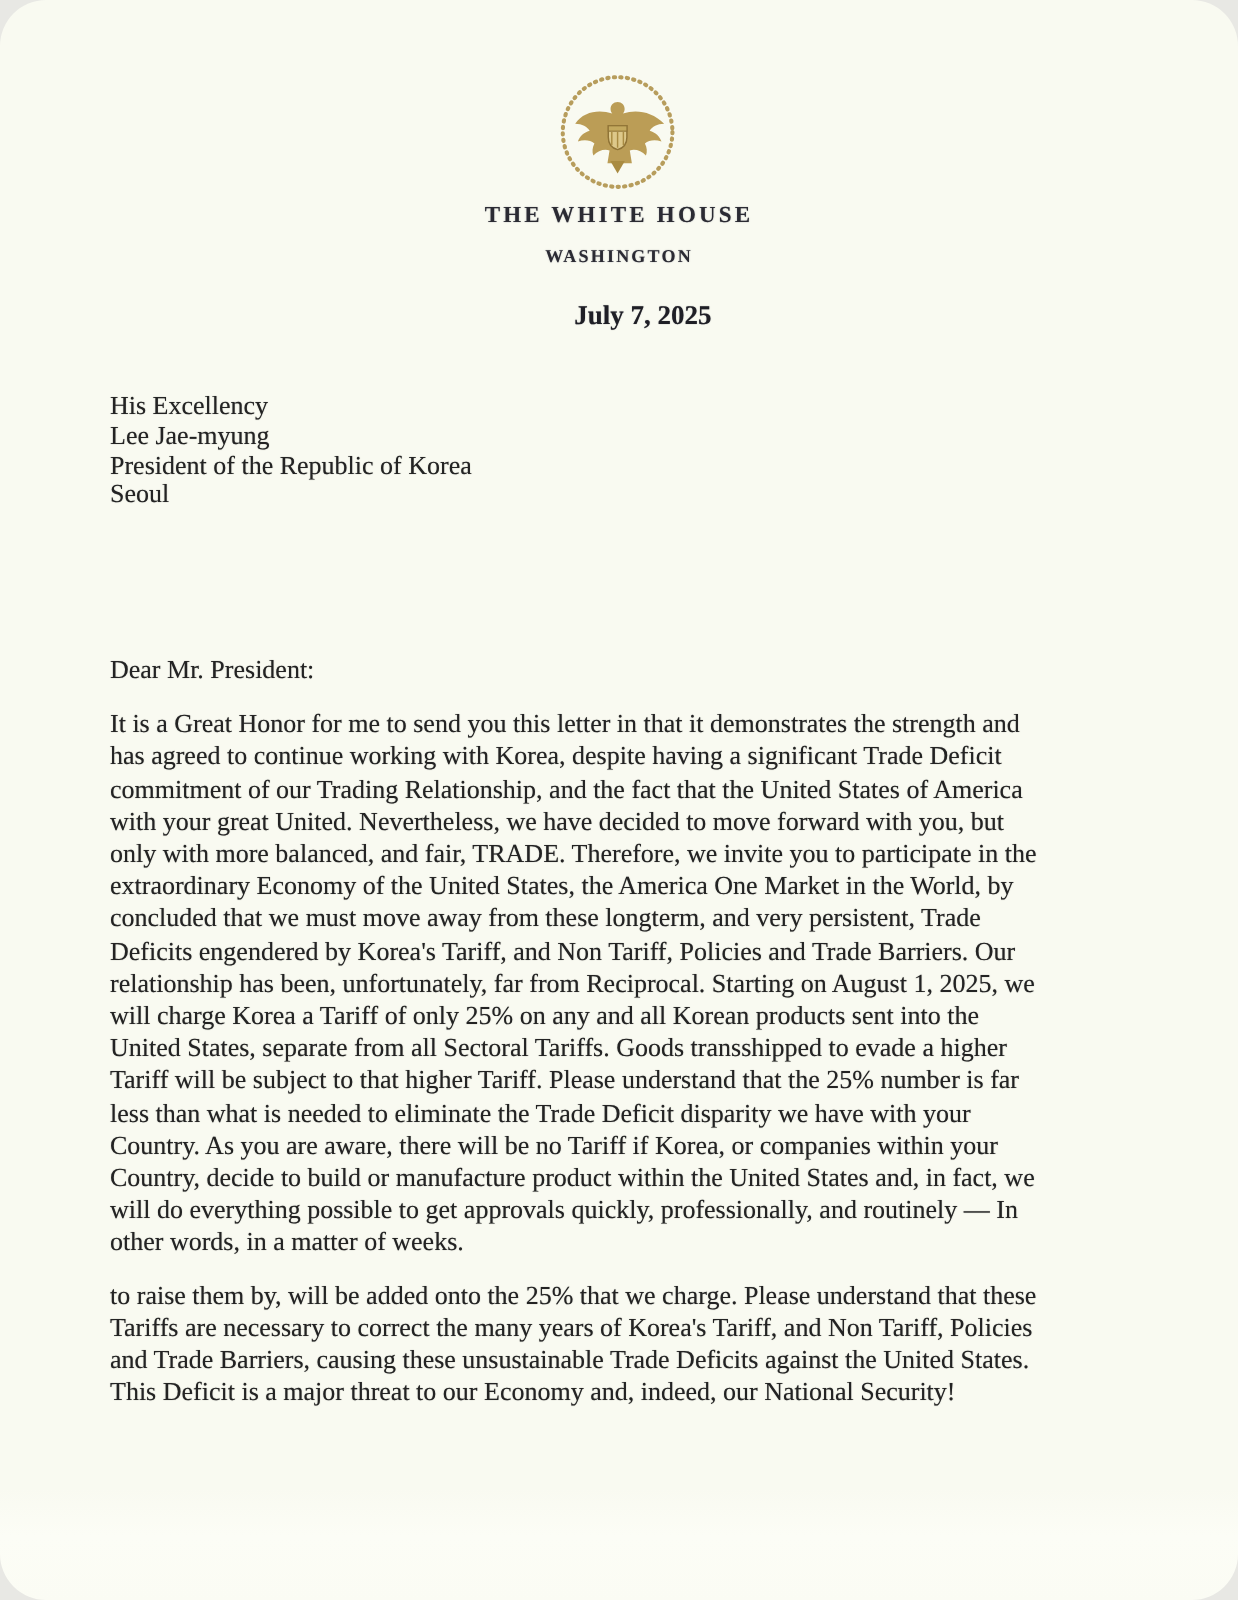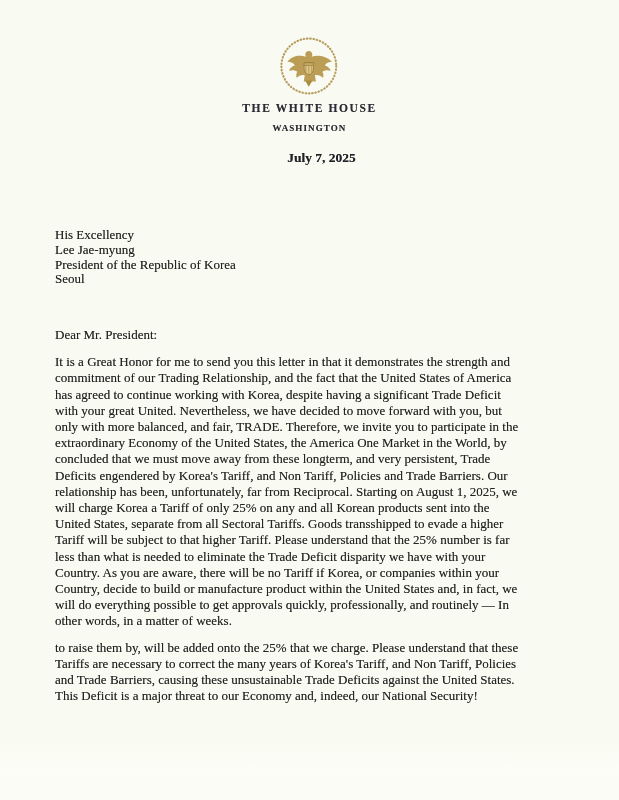--- a/index.html
+++ b/index.html
@@ -9,20 +9,21 @@
   }
   .page {
     position: relative;
     width: 619px;
     height: 800px;
     margin: 0 auto;
     background: linear-gradient(#f9faf1 0%, #f9faf1 93%, #fcfdf6 96%, #fbfcf4 100%);
     overflow: hidden;
     font-family: "Liberation Serif", serif;
     color: #232323;
+    border-radius: 23px;
   }
   .seal {
     position: absolute;
     top: 36px;
     left: 50%;
     transform: translateX(-52%);
     width: 60px;
     height: 60px;
   }
   .org-name {
@@ -60,21 +61,20 @@
     color: #1f1f26;
     text-shadow: 0 0 0.5px rgba(30,30,45,.55);
   }
   .recipient {
     position: absolute;
     top: 196px;
     left: 55px;
     font-size: 13px;
     line-height: 14.8px;
     text-shadow: 0 0 0.5px rgba(35,35,35,.5);
-    margin-top: 32px;
   }
   .letter-body {
     position: absolute;
     top: 282px;
     left: 55px;
     width: 526px;
     font-size: 13px;
     line-height: 16.2px;
     text-shadow: 0 0 0.5px rgba(35,35,35,.5);
   }
@@ -130,22 +130,22 @@
     <div class="line">Lee Jae-myung</div>
     <div class="line">President of the Republic of Korea</div>
     <div class="line">Seoul</div>
   </div>
 
   <div class="letter-body">
     <div class="salutation">Dear Mr. President:</div>
 
     <div class="paragraph">
       <div class="line">It is a Great Honor for me to send you this letter in that it demonstrates the strength and</div>
+      <div class="line">has agreed to continue working with Korea, despite having a significant Trade Deficit</div>
       <div class="line">commitment of our Trading Relationship, and the fact that the United States of America</div>
-      <div class="line">has agreed to continue working with Korea, despite having a significant Trade Deficit</div>
       <div class="line">with your great United. Nevertheless, we have decided to move forward with you, but</div>
       <div class="line">only with more balanced, and fair, TRADE. Therefore, we invite you to participate in the</div>
       <div class="line">extraordinary Economy of the United States, the America One Market in the World, by</div>
       <div class="line">concluded that we must move away from these longterm, and very persistent, Trade</div>
       <div class="line">Deficits engendered by Korea's Tariff, and Non Tariff, Policies and Trade Barriers. Our</div>
       <div class="line">relationship has been, unfortunately, far from Reciprocal. Starting on August 1, 2025, we</div>
       <div class="line">will charge Korea a Tariff of only 25% on any and all Korean products sent into the</div>
       <div class="line">United States, separate from all Sectoral Tariffs. Goods transshipped to evade a higher</div>
       <div class="line">Tariff will be subject to that higher Tariff. Please understand that the 25% number is far</div>
       <div class="line">less than what is needed to eliminate the Trade Deficit disparity we have with your</div>

